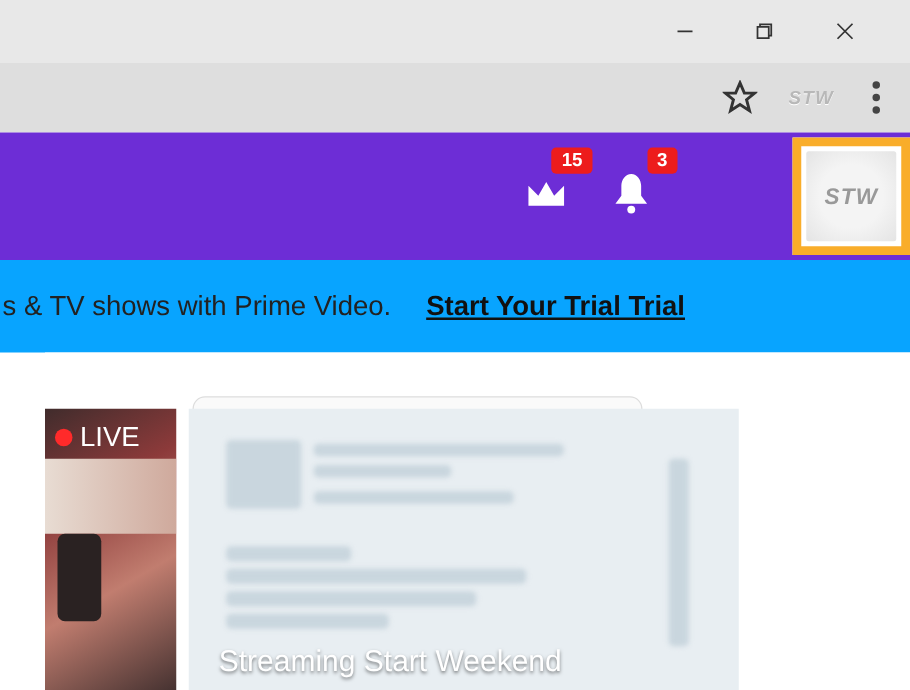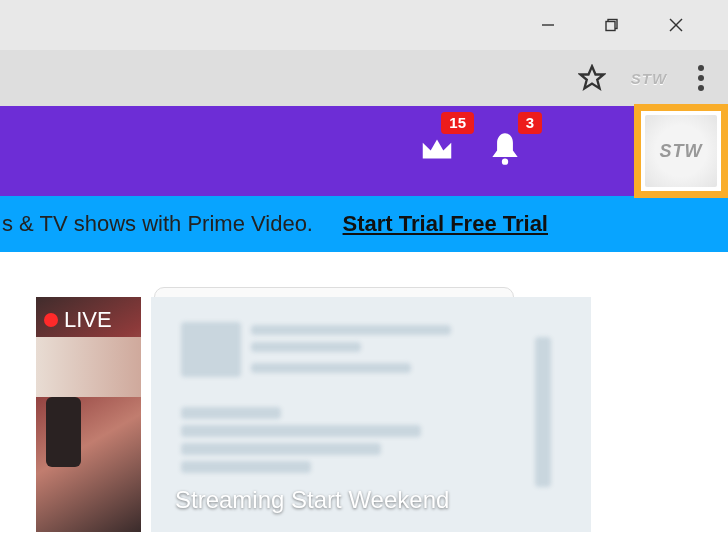--- a/index.html
+++ b/index.html
@@ -71,21 +71,21 @@
 }
 .menu-dots span {
   width: 6px;
   height: 6px;
   border-radius: 50%;
   background: #444;
 }
 
 
 .purple-bar {
-  height: 90px;
+  height: 102px;
   background: #6d2dd6;
   display: flex;
   justify-content: flex-end;
   align-items: center;
   position: relative;
 }
 
 .bar-icon {
   position: relative;
   margin-right: 30px;
@@ -124,21 +124,21 @@
   justify-content: center;
   font-weight: 800;
   font-style: italic;
   font-size: 18px;
   color: #999;
   letter-spacing: 1px;
 }
 
 
 .promo-bar {
-  height: 56px;
+  height: 74px;
   background: #08a4ff;
   display: flex;
   align-items: center;
   justify-content: space-between;
   padding: 0 40px 0 0;
   color: #111;
 }
 .promo-text {
   font-size: 22px;
   padding-left: 2px;
@@ -302,21 +302,21 @@
       </svg>
     <div class="badge">3</div>
   </div>
   <div class="avatar-highlight">
     <div class="avatar-inner">STW</div>
   </div>
 </div>
 
 <div class="promo-bar">
   <div class="promo-text">s &amp; TV shows with Prime Video.</div>
-  <div class="promo-link">Start Trial Free Trial</div>
+  <div class="promo-link">Start Your Trial Trial</div>
 </div>
 
 <div class="content">
   <div class="search-edge"></div>
   <div class="thumb-wrap">
     <div class="live-thumb">
       <div class="live-label">
         <span class="live-dot"></span>
         <span class="live-text">LIVE</span>
       </div>

